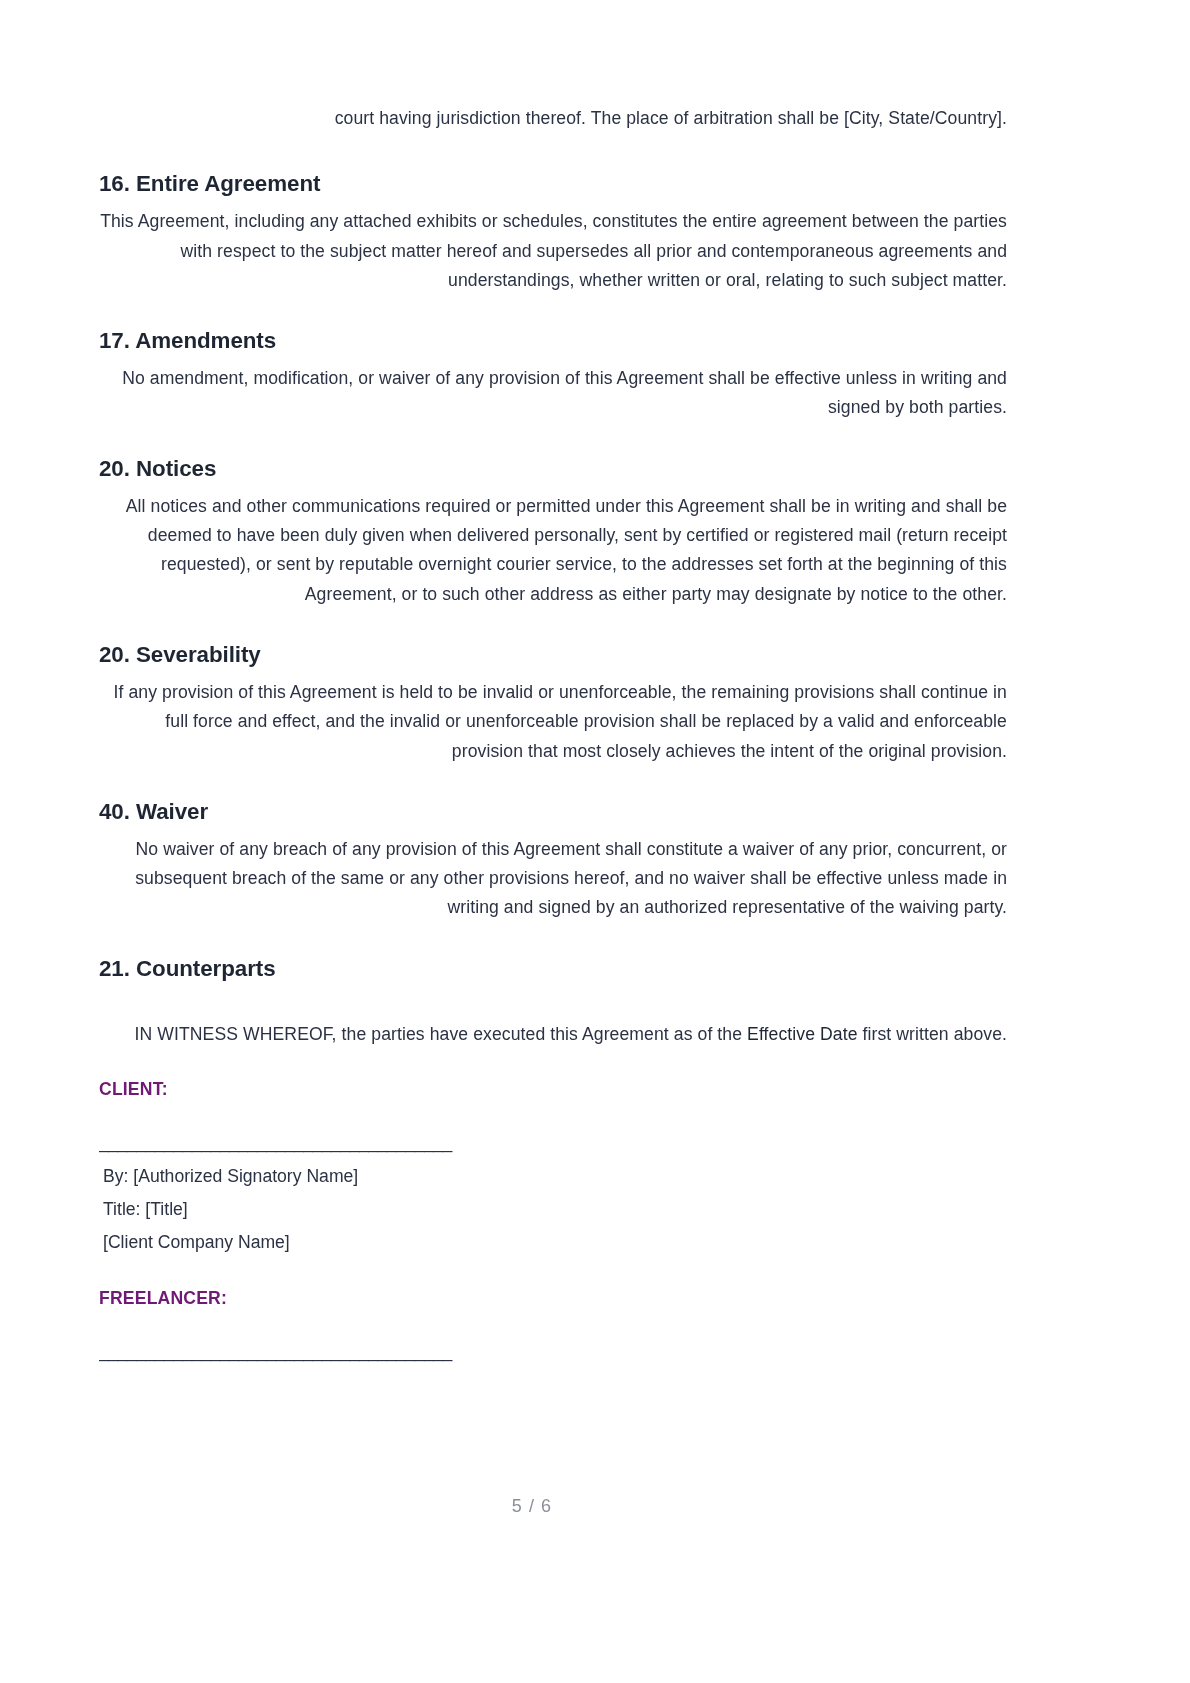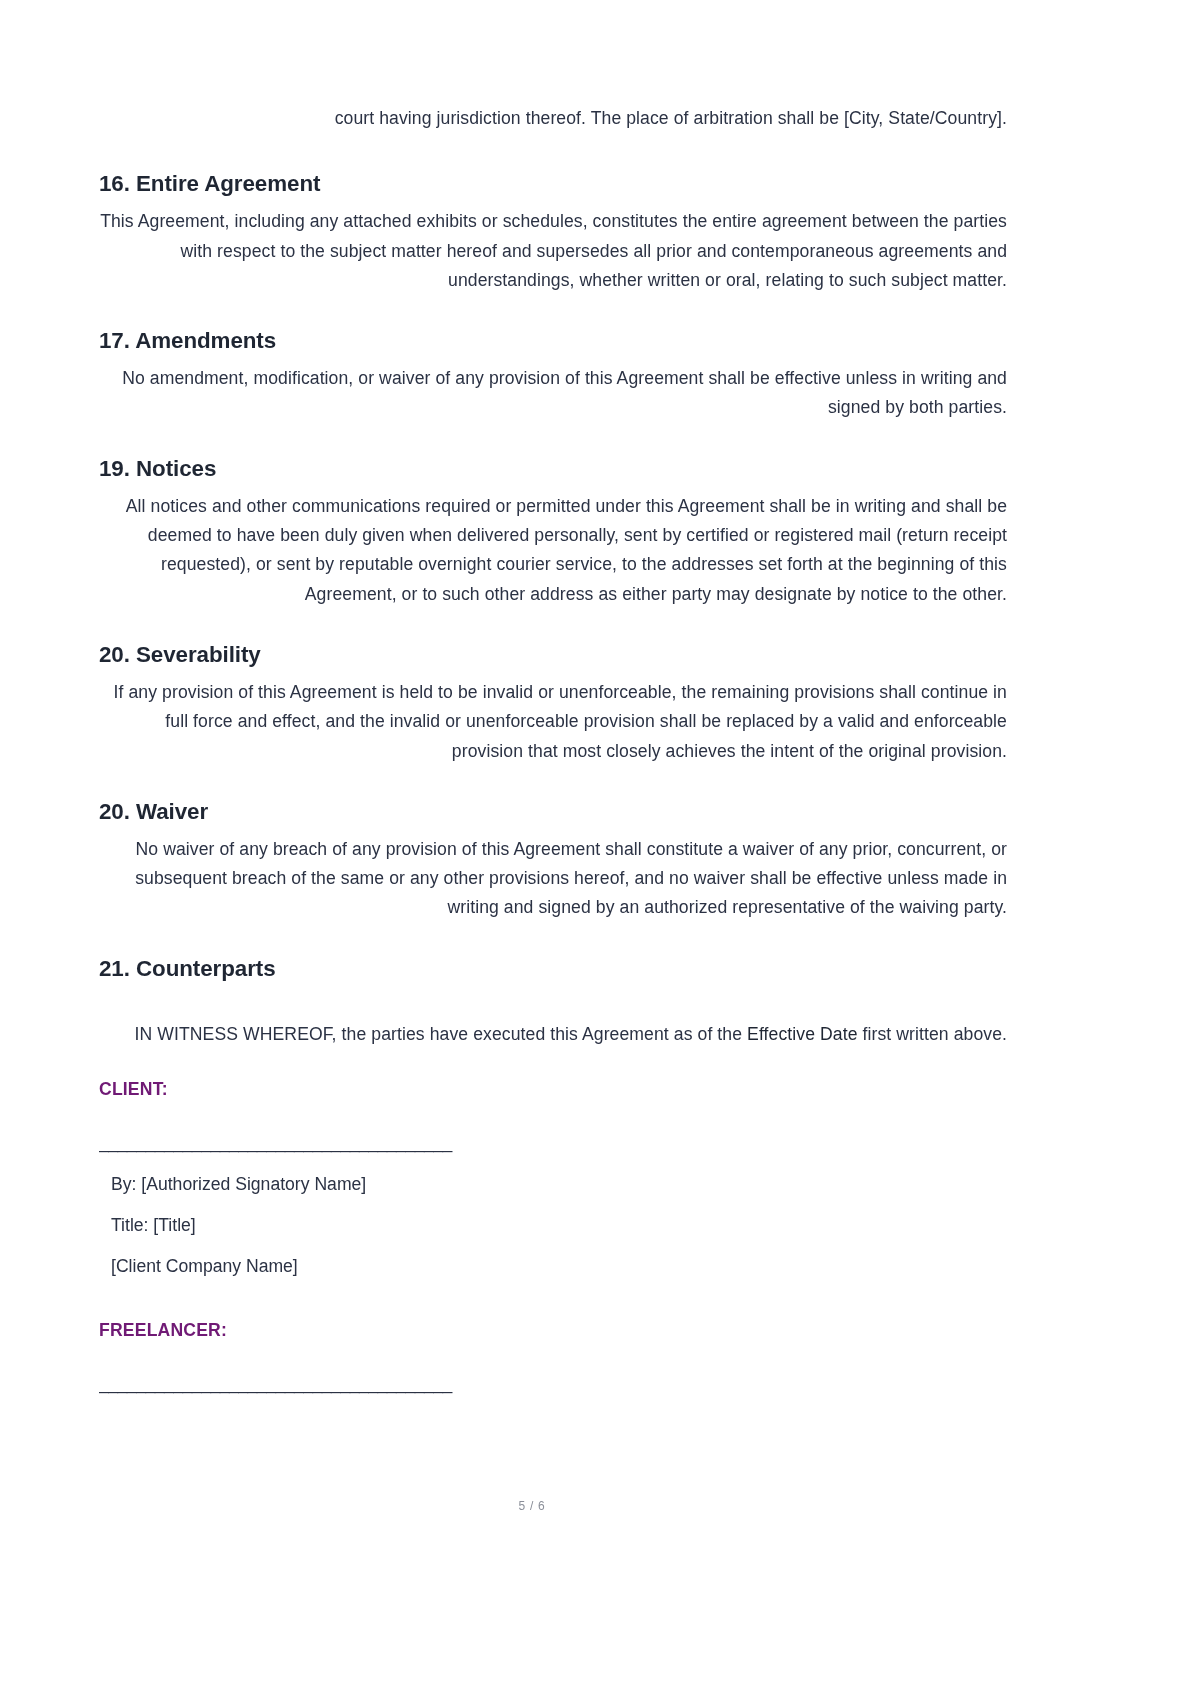--- a/index.html
+++ b/index.html
@@ -60,35 +60,35 @@
   .sig-line {
     margin: 0;
     font-size: 17.6px;
     line-height: 29.3px;
     color: #2b3244;
     white-space: nowrap;
     overflow: hidden;
     letter-spacing: -0.5px;
   }
   .sig-detail {
-    margin: 12px;
+    margin: 4px;
     font-size: 17.6px;
     line-height: 29.3px;
     color: #2b3244;
   }
   .gap-sig-top { height: 24px; }
   .gap-sig-party { height: 22px; }
 
   .footer {
     position: absolute;
     left: 0;
     top: 1496px;
     width: 1064px;
     text-align: center;
-    font-size: 12px;
+    font-size: 18px;
     line-height: 20px;
     color: #8b8f99;
     letter-spacing: 0.06em;
   }
 </style>
 </head>
 <body>
 
 <div class="page">
 
@@ -103,33 +103,33 @@
     <p class="body-text">This Agreement, including any attached exhibits or schedules, constitutes the entire agreement between the parties with respect to the subject matter hereof and supersedes all prior and contemporaneous agreements and understandings, whether written or oral, relating to such subject matter.</p>
 
     <div class="gap-heading-top"></div>
 
     <h2 class="section-heading">17. Amendments</h2>
     <div class="gap-heading-bottom"></div>
     <p class="body-text">No amendment, modification, or waiver of any provision of this Agreement shall be effective unless in writing and signed by both parties.</p>
 
     <div class="gap-heading-top"></div>
 
-    <h2 class="section-heading">19. Notices</h2>
+    <h2 class="section-heading">20. Notices</h2>
     <div class="gap-heading-bottom"></div>
     <p class="body-text">All notices and other communications required or permitted under this Agreement shall be in writing and shall be deemed to have been duly given when delivered personally, sent by certified or registered mail (return receipt requested), or sent by reputable overnight courier service, to the addresses set forth at the beginning of this Agreement, or to such other address as either party may designate by notice to the other.</p>
 
     <div class="gap-heading-top"></div>
 
     <h2 class="section-heading">20. Severability</h2>
     <div class="gap-heading-bottom"></div>
     <p class="body-text">If any provision of this Agreement is held to be invalid or unenforceable, the remaining provisions shall continue in full force and effect, and the invalid or unenforceable provision shall be replaced by a valid and enforceable provision that most closely achieves the intent of the original provision.</p>
 
     <div class="gap-heading-top"></div>
 
-    <h2 class="section-heading">20. Waiver</h2>
+    <h2 class="section-heading">40. Waiver</h2>
     <div class="gap-heading-bottom"></div>
     <p class="body-text">No waiver of any breach of any provision of this Agreement shall constitute a waiver of any prior, concurrent, or subsequent breach of the same or any other provisions hereof, and no waiver shall be effective unless made in writing and signed by an authorized representative of the waiving party.</p>
 
     <div class="gap-heading-top"></div>
 
     <h2 class="section-heading">21. Counterparts</h2>
     <div class="gap-heading-bottom"></div>
 
     <div class="gap-para"></div>
 

